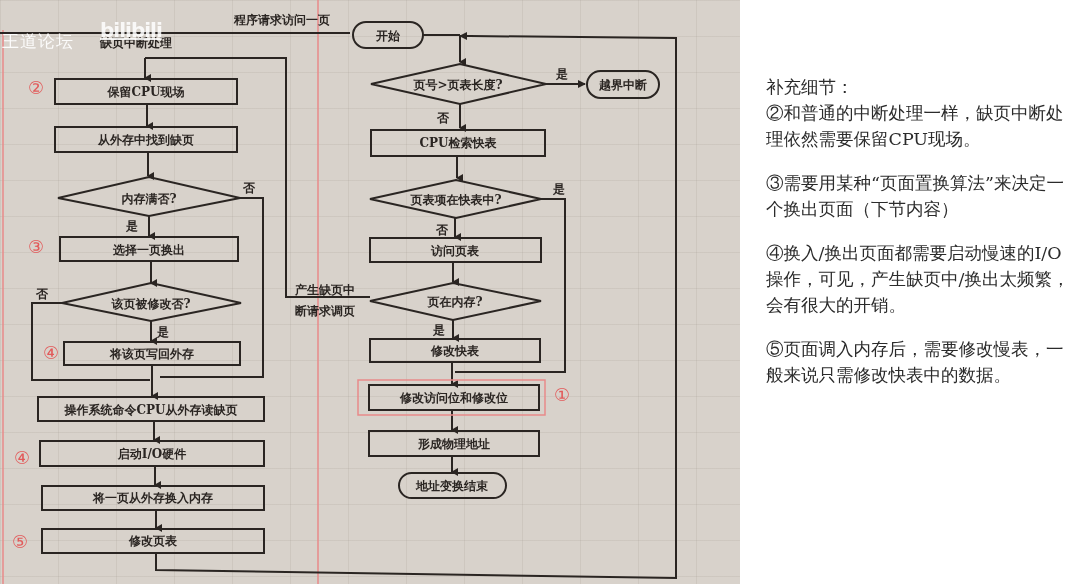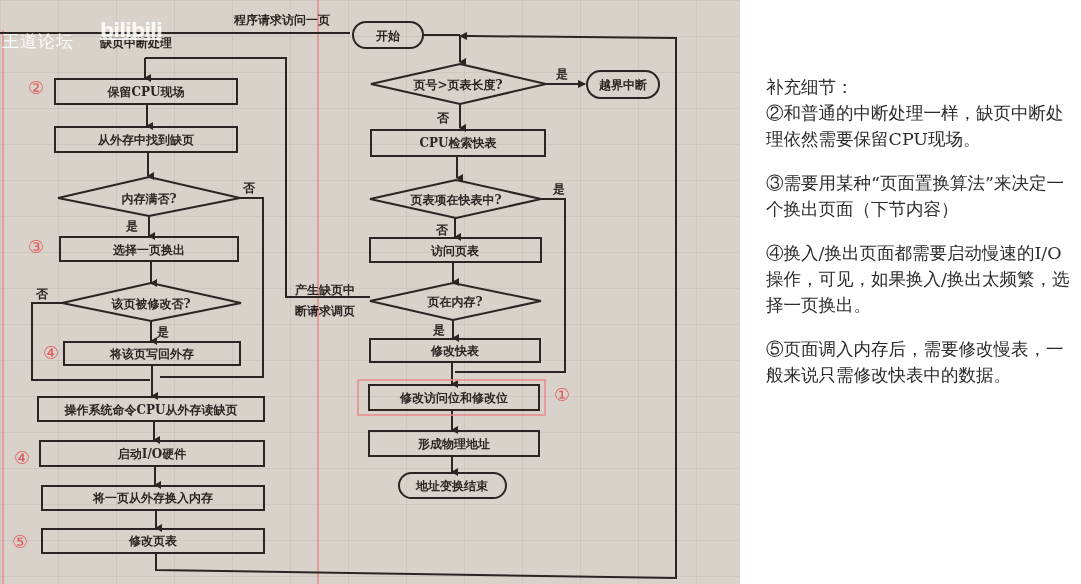--- a/index.html
+++ b/index.html
@@ -172,15 +172,15 @@
   </svg>
 
   <div class="watermark">王道论坛</div>
   <div class="watermark-logo">bilibili</div>
 </div>
 
 <div id="notes">
   <div class="title">补充细节：</div>
   <p class="note">②和普通的中断处理一样，缺页中断处理依然需要保留CPU现场。</p>
   <p class="note">③需要用某种“页面置换算法”来决定一个换出页面（下节内容）</p>
-  <p class="note">④换入/换出页面都需要启动慢速的I/O操作，可见，如果换入/换出太频繁，选择一页换出。</p>
+  <p class="note">④换入/换出页面都需要启动慢速的I/O操作，可见，产生缺页中/换出太频繁，会有很大的开销。</p>
   <p class="note">⑤页面调入内存后，需要修改慢表，一般来说只需修改快表中的数据。</p>
 </div>
 
 </body></html>

